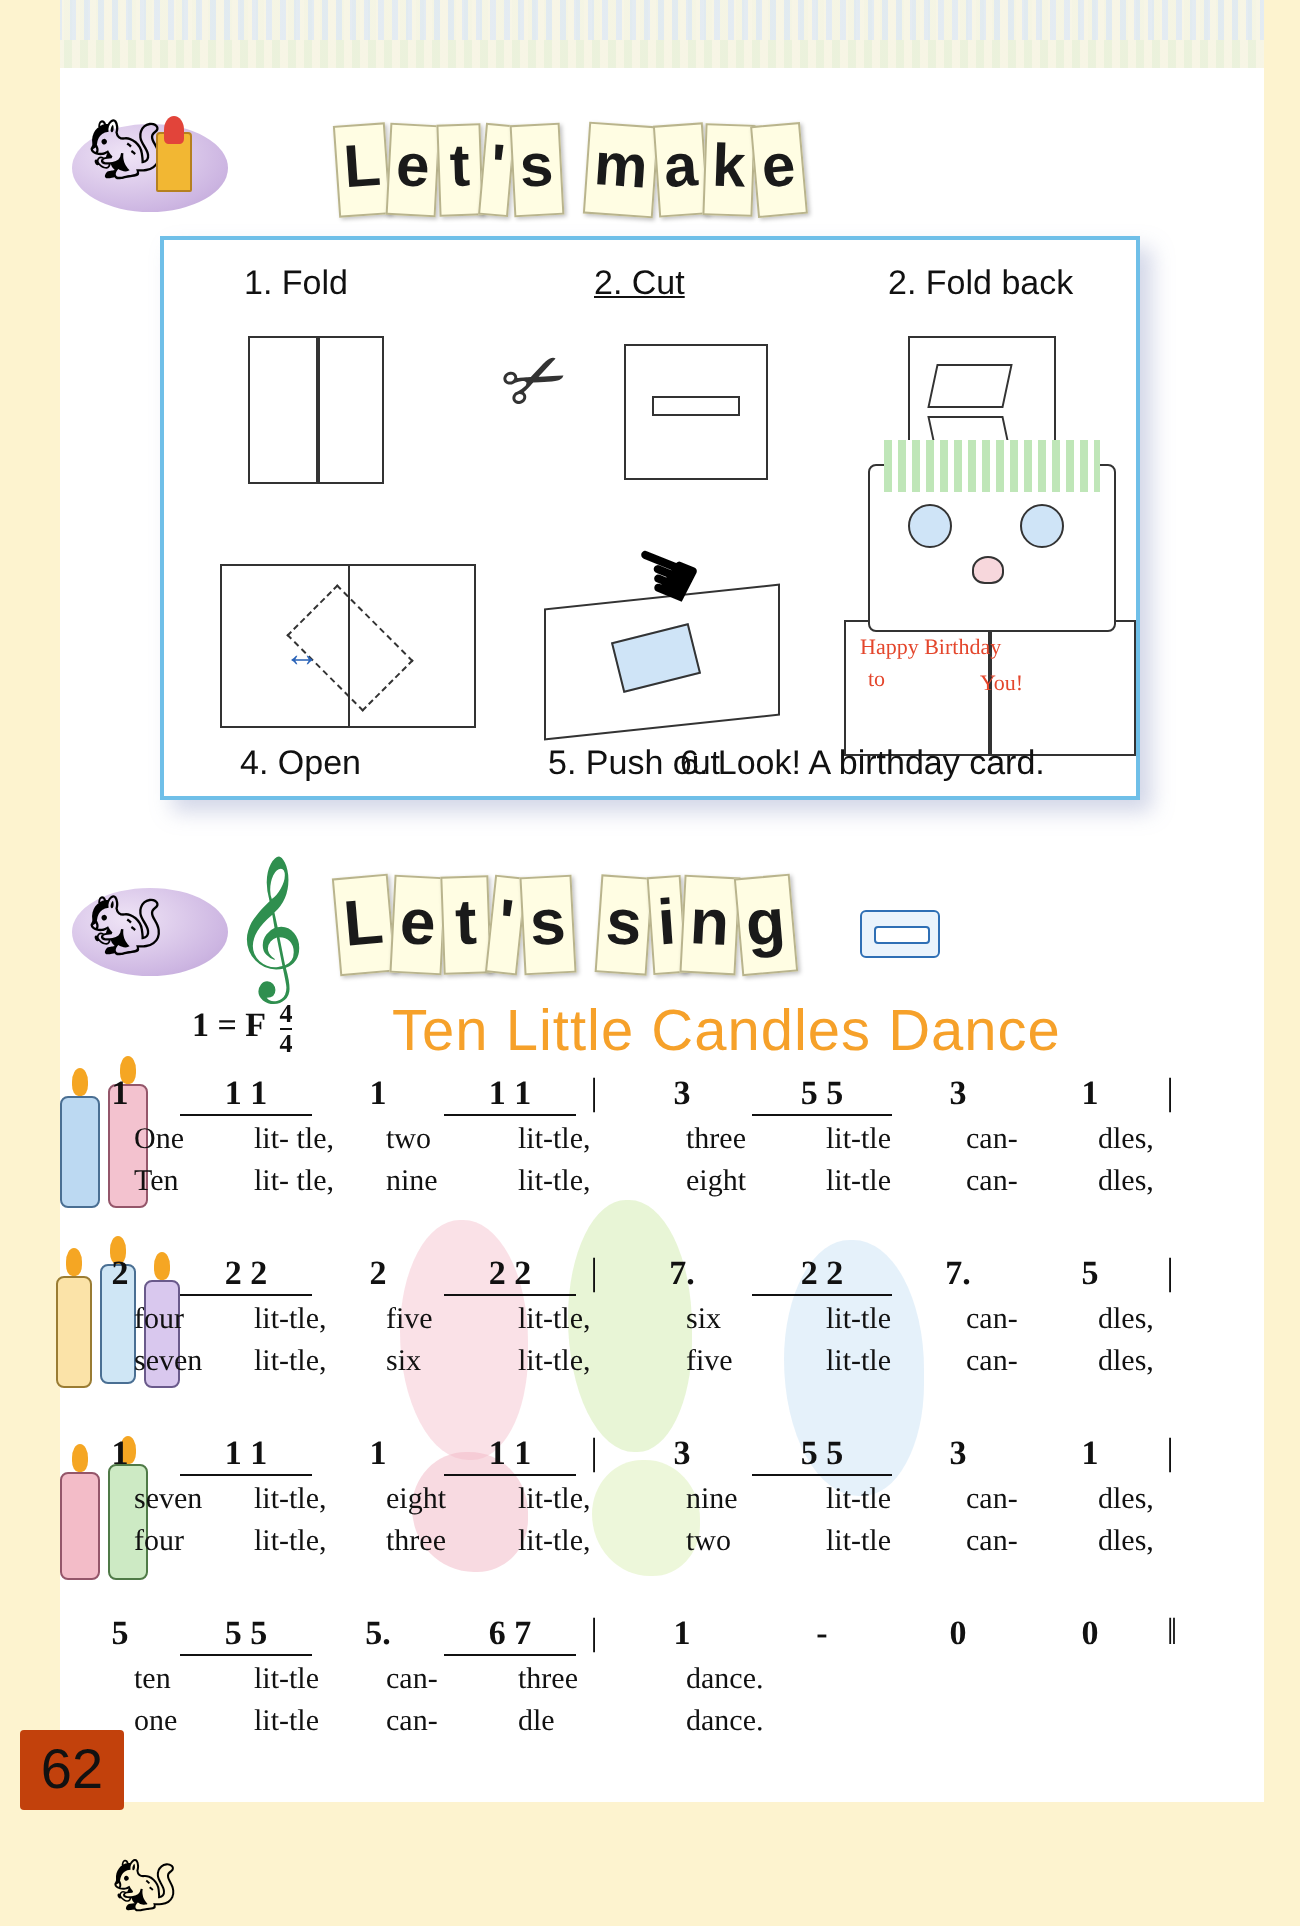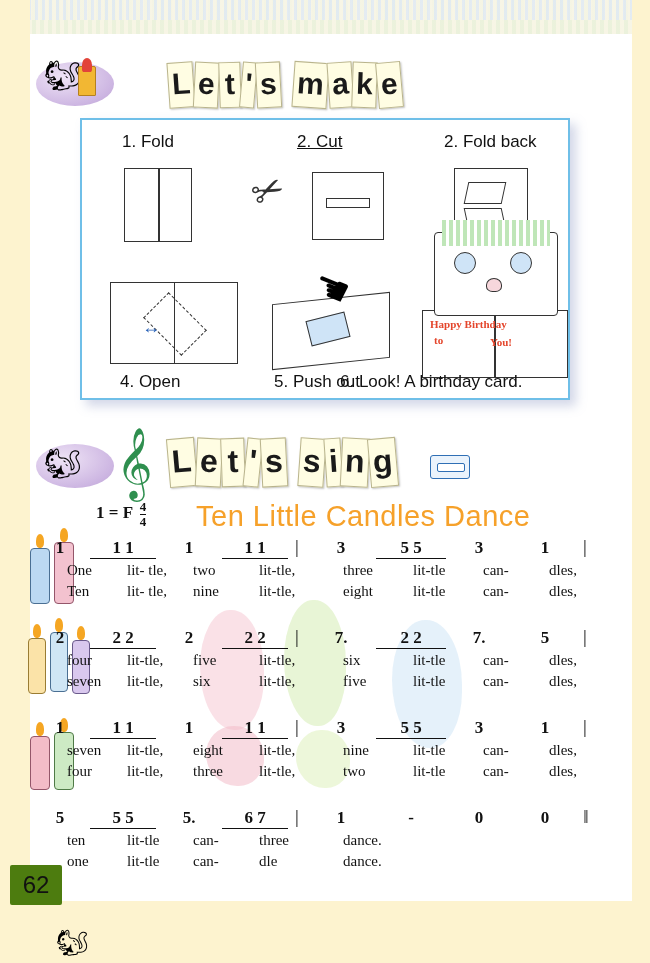--- a/index.html
+++ b/index.html
@@ -151,43 +151,43 @@
   .candle-group { position: absolute; }
   .blob {
     position: absolute; border-radius: 48% 52% 45% 55%;
     opacity: .55;
   }
 
   
   .pagenum {
     position: absolute; left: 10px; bottom: 58px;
     width: 52px; height: 40px;
-    background: #4d7c0f;
+    background: #c2410c;
     display: flex; align-items: center; justify-content: center;
-    font-size: 24px; color: #111; font-family: "Liberation Sans", sans-serif;
+    font-size: 28px; color: #111; font-family: "Liberation Sans", sans-serif;
     border-radius: 2px;
   }
   .tape-icon {
     position: absolute; left: 430px; top: 455px;
     width: 40px; height: 24px; border: 1.6px solid #2f6fb5;
     border-radius: 3px; background: #eaf3fc;
   }
   .tape-icon i {
     position: absolute; left: 6px; top: 7px; width: 28px; height: 9px;
     border: 1.4px solid #2f6fb5; border-radius: 2px; background: #fff;
   }
   .clef {
     position: absolute; left: 116px; top: 432px;
     font-size: 62px; color: #2f8f4f; line-height: 1;
     font-family: "DejaVu Sans", sans-serif;
   }
   .handwrite {
     position: absolute;
     font-family: "Liberation Serif", serif;
-    font-weight: bold;
+    font-weight: normal;
     color: #e4462c;
     font-size: 11px;
   }
 </style>
 </head>
 <body>
 
 <div class="page-bg"></div>
 <div class="top-stripes"></div>
 <div class="top-stripes2"></div>

